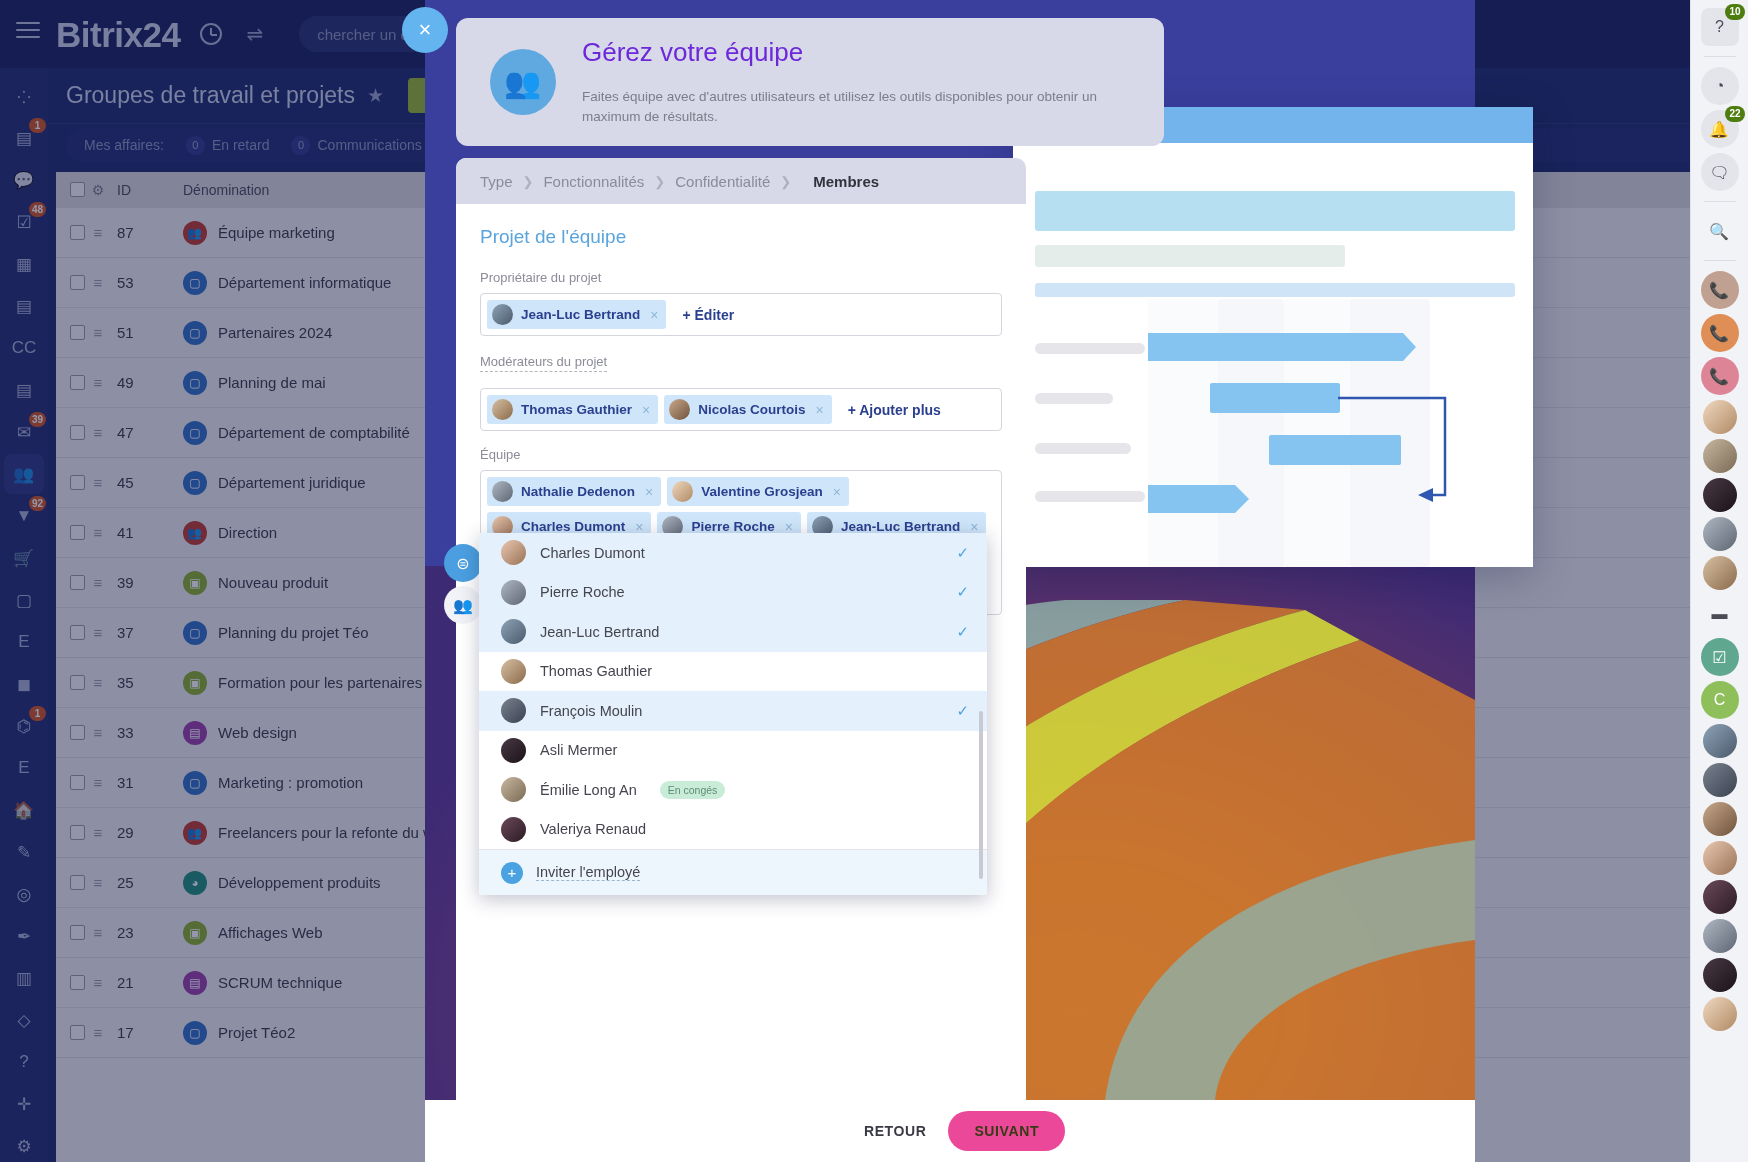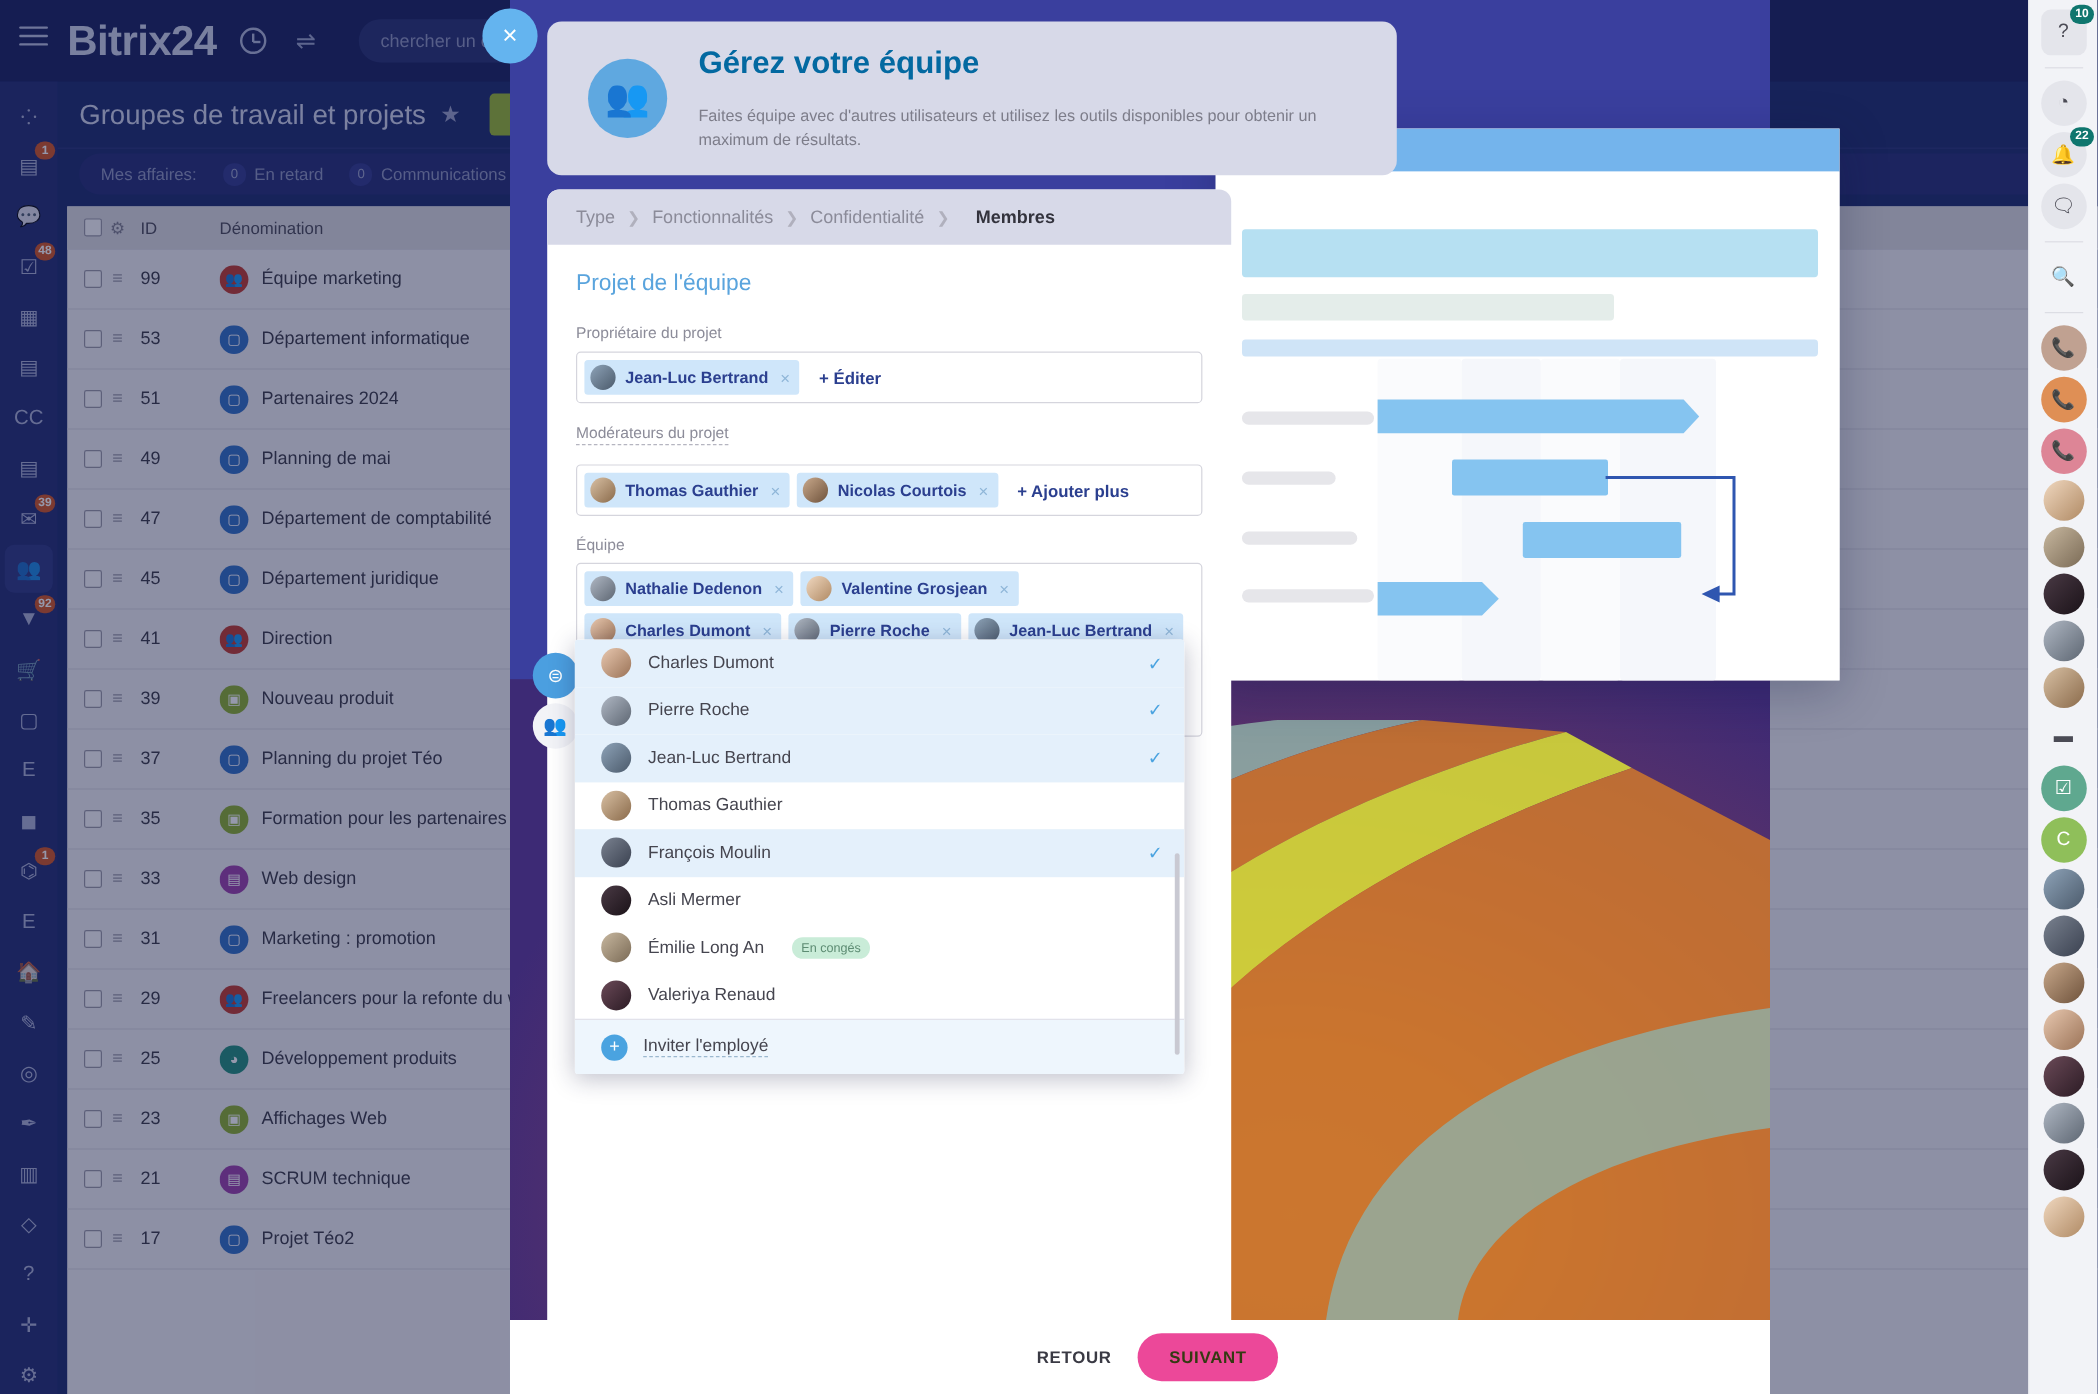--- a/index.html
+++ b/index.html
@@ -125,21 +125,21 @@
   
   .banner {
     position: absolute; left: 456px; top: 18px; width: 708px; height: 128px;
     background: #d7d9e8; border-radius: 12px;
     display: flex; align-items: center; gap: 26px; padding: 0 34px;
   }
   .banner-icon {
     width: 66px; height: 66px; border-radius: 50%; background: #5fa8e0;
     display: flex; align-items: center; justify-content: center; color: #fff; font-size: 30px; flex:none;
   }
-  .banner h2 { font-size: 26px; font-weight: bold; color: #0369a1; margin-bottom: 19px; }
+  .banner h2 { font-size: 26px; font-weight: normal; color: #6d28d9; margin-bottom: 19px; }
   .banner p { font-size: 13.5px; color: #7d7d8a; line-height: 1.45; max-width: 530px; }
 
   .form-card {
     position: absolute; left: 456px; top: 158px; width: 570px; height: 1000px;
     background: #fff; border-radius: 10px 10px 0 0;
   }
   .breadcrumb {
     height: 46px; background: #d7d9e8; border-radius: 10px 10px 0 0;
     display: flex; align-items: center; gap: 10px; padding: 0 24px;
     font-size: 15px; color: #8b8b99;
@@ -241,21 +241,21 @@
   }
   .rr-item {
     position: relative; width: 38px; height: 38px; border-radius: 50%;
     display: flex; align-items: center; justify-content: center;
     color: #4b4b55; font-size: 16px; flex: none;
   }
   .rr-item.sq { border-radius: 8px; background: #e4e5eb; }
   .rr-item.grey { background: #e4e5eb; }
   .rr-badge {
     position: absolute; top: -4px; right: -6px;
-    background: #0f766e; color: #fff; font-size: 10px; font-weight: bold;
+    background: #4d7c0f; color: #fff; font-size: 10px; font-weight: bold;
     border-radius: 9px; min-width: 18px; height: 16px; line-height: 16px;
     text-align: center; padding: 0 4px;
   }
   .rr-sep { width: 32px; height: 1px; background: #dcdde4; margin: 5px 0; flex:none;}
   .rr-av { width: 34px; height: 34px; border-radius: 50%; flex:none; }
 
   .avg1 { background: linear-gradient(135deg,#8ea3b8,#4b5a6b); }
   .avg2 { background: linear-gradient(135deg,#d8c0a4,#8a6a4a); }
   .avg3 { background: linear-gradient(135deg,#7a8290,#3a4150); }
   .avg4 { background: linear-gradient(135deg,#c9a98c,#6e523b); }
@@ -395,21 +395,21 @@
       <div class="trow head">
         <div class="cb"></div>
         <div class="gear">⚙</div>
         <div class="c-id">ID</div>
         <div class="c-name">Dénomination</div>
       </div>
       <div id="table-rows">
           <div class="trow">
             <div class="cb"></div>
             <div class="grip">≡</div>
-            <div class="c-id">99</div>
+            <div class="c-id">87</div>
             <div class="c-name">
               <span class="gicon" style="background: rgb(192, 57, 43);">👥</span>
               <span>Équipe marketing</span>
             </div>
           </div>
           <div class="trow">
             <div class="cb"></div>
             <div class="grip">≡</div>
             <div class="c-id">53</div>
             <div class="c-name">

